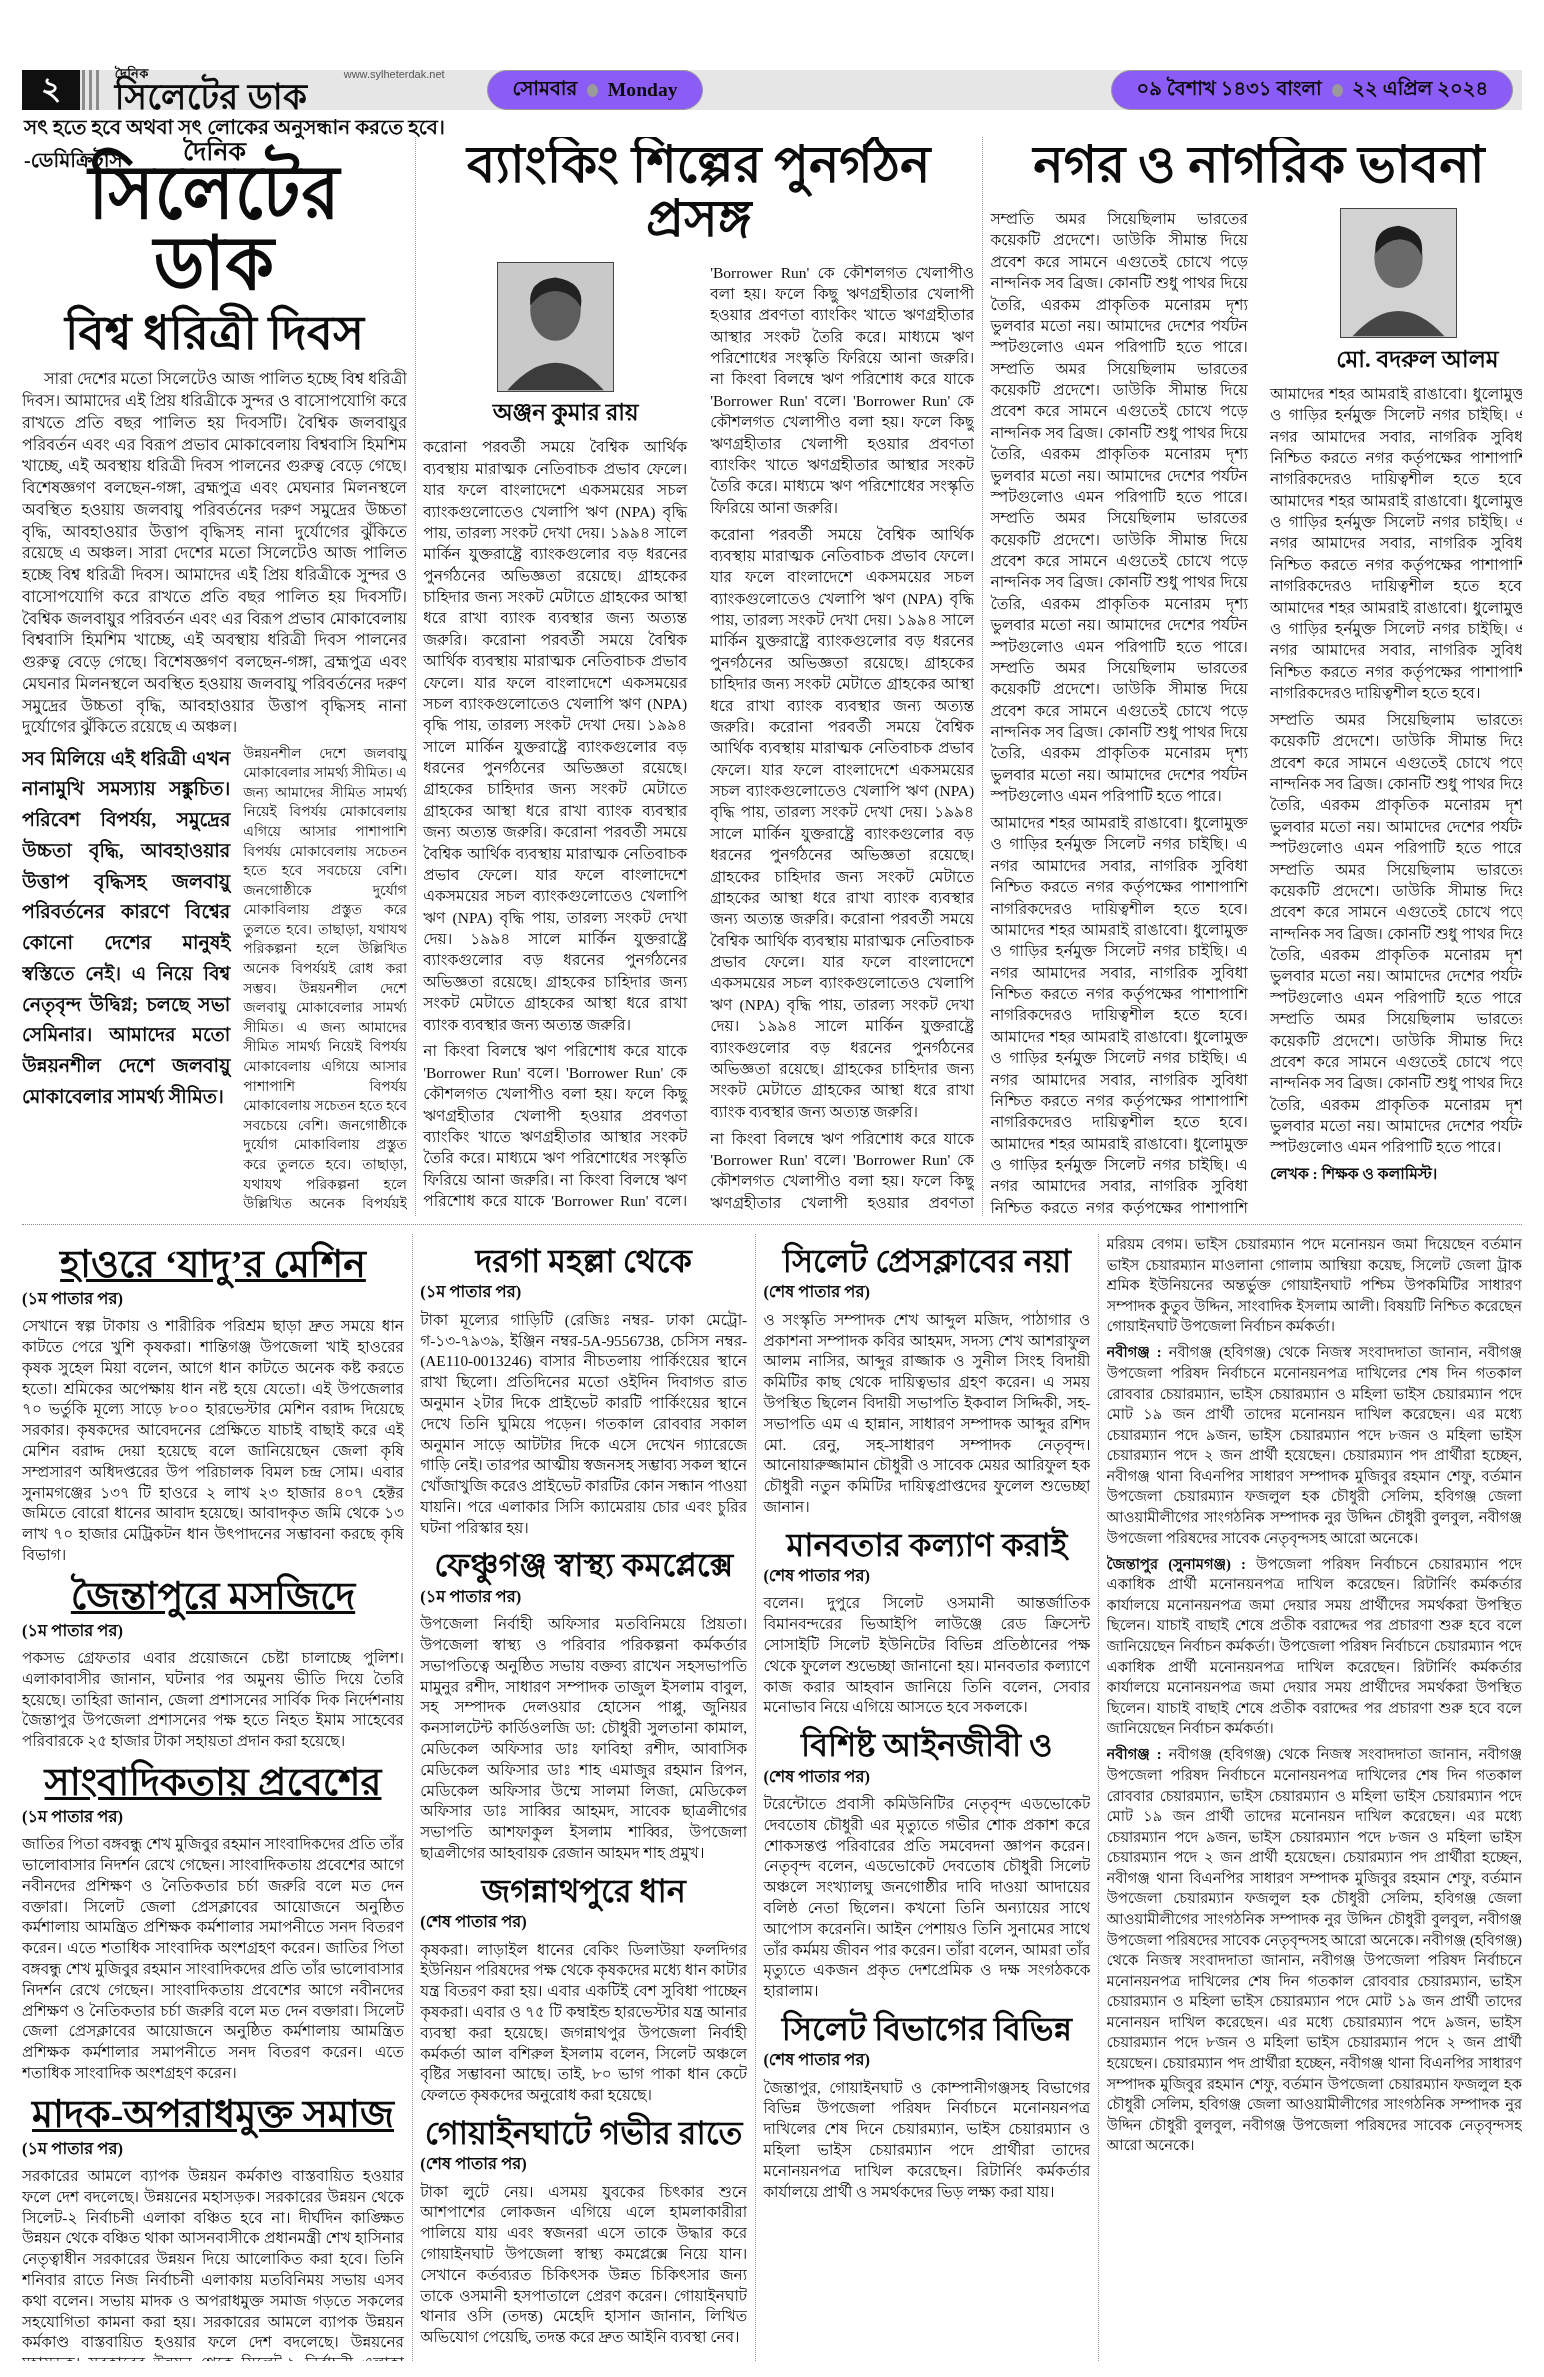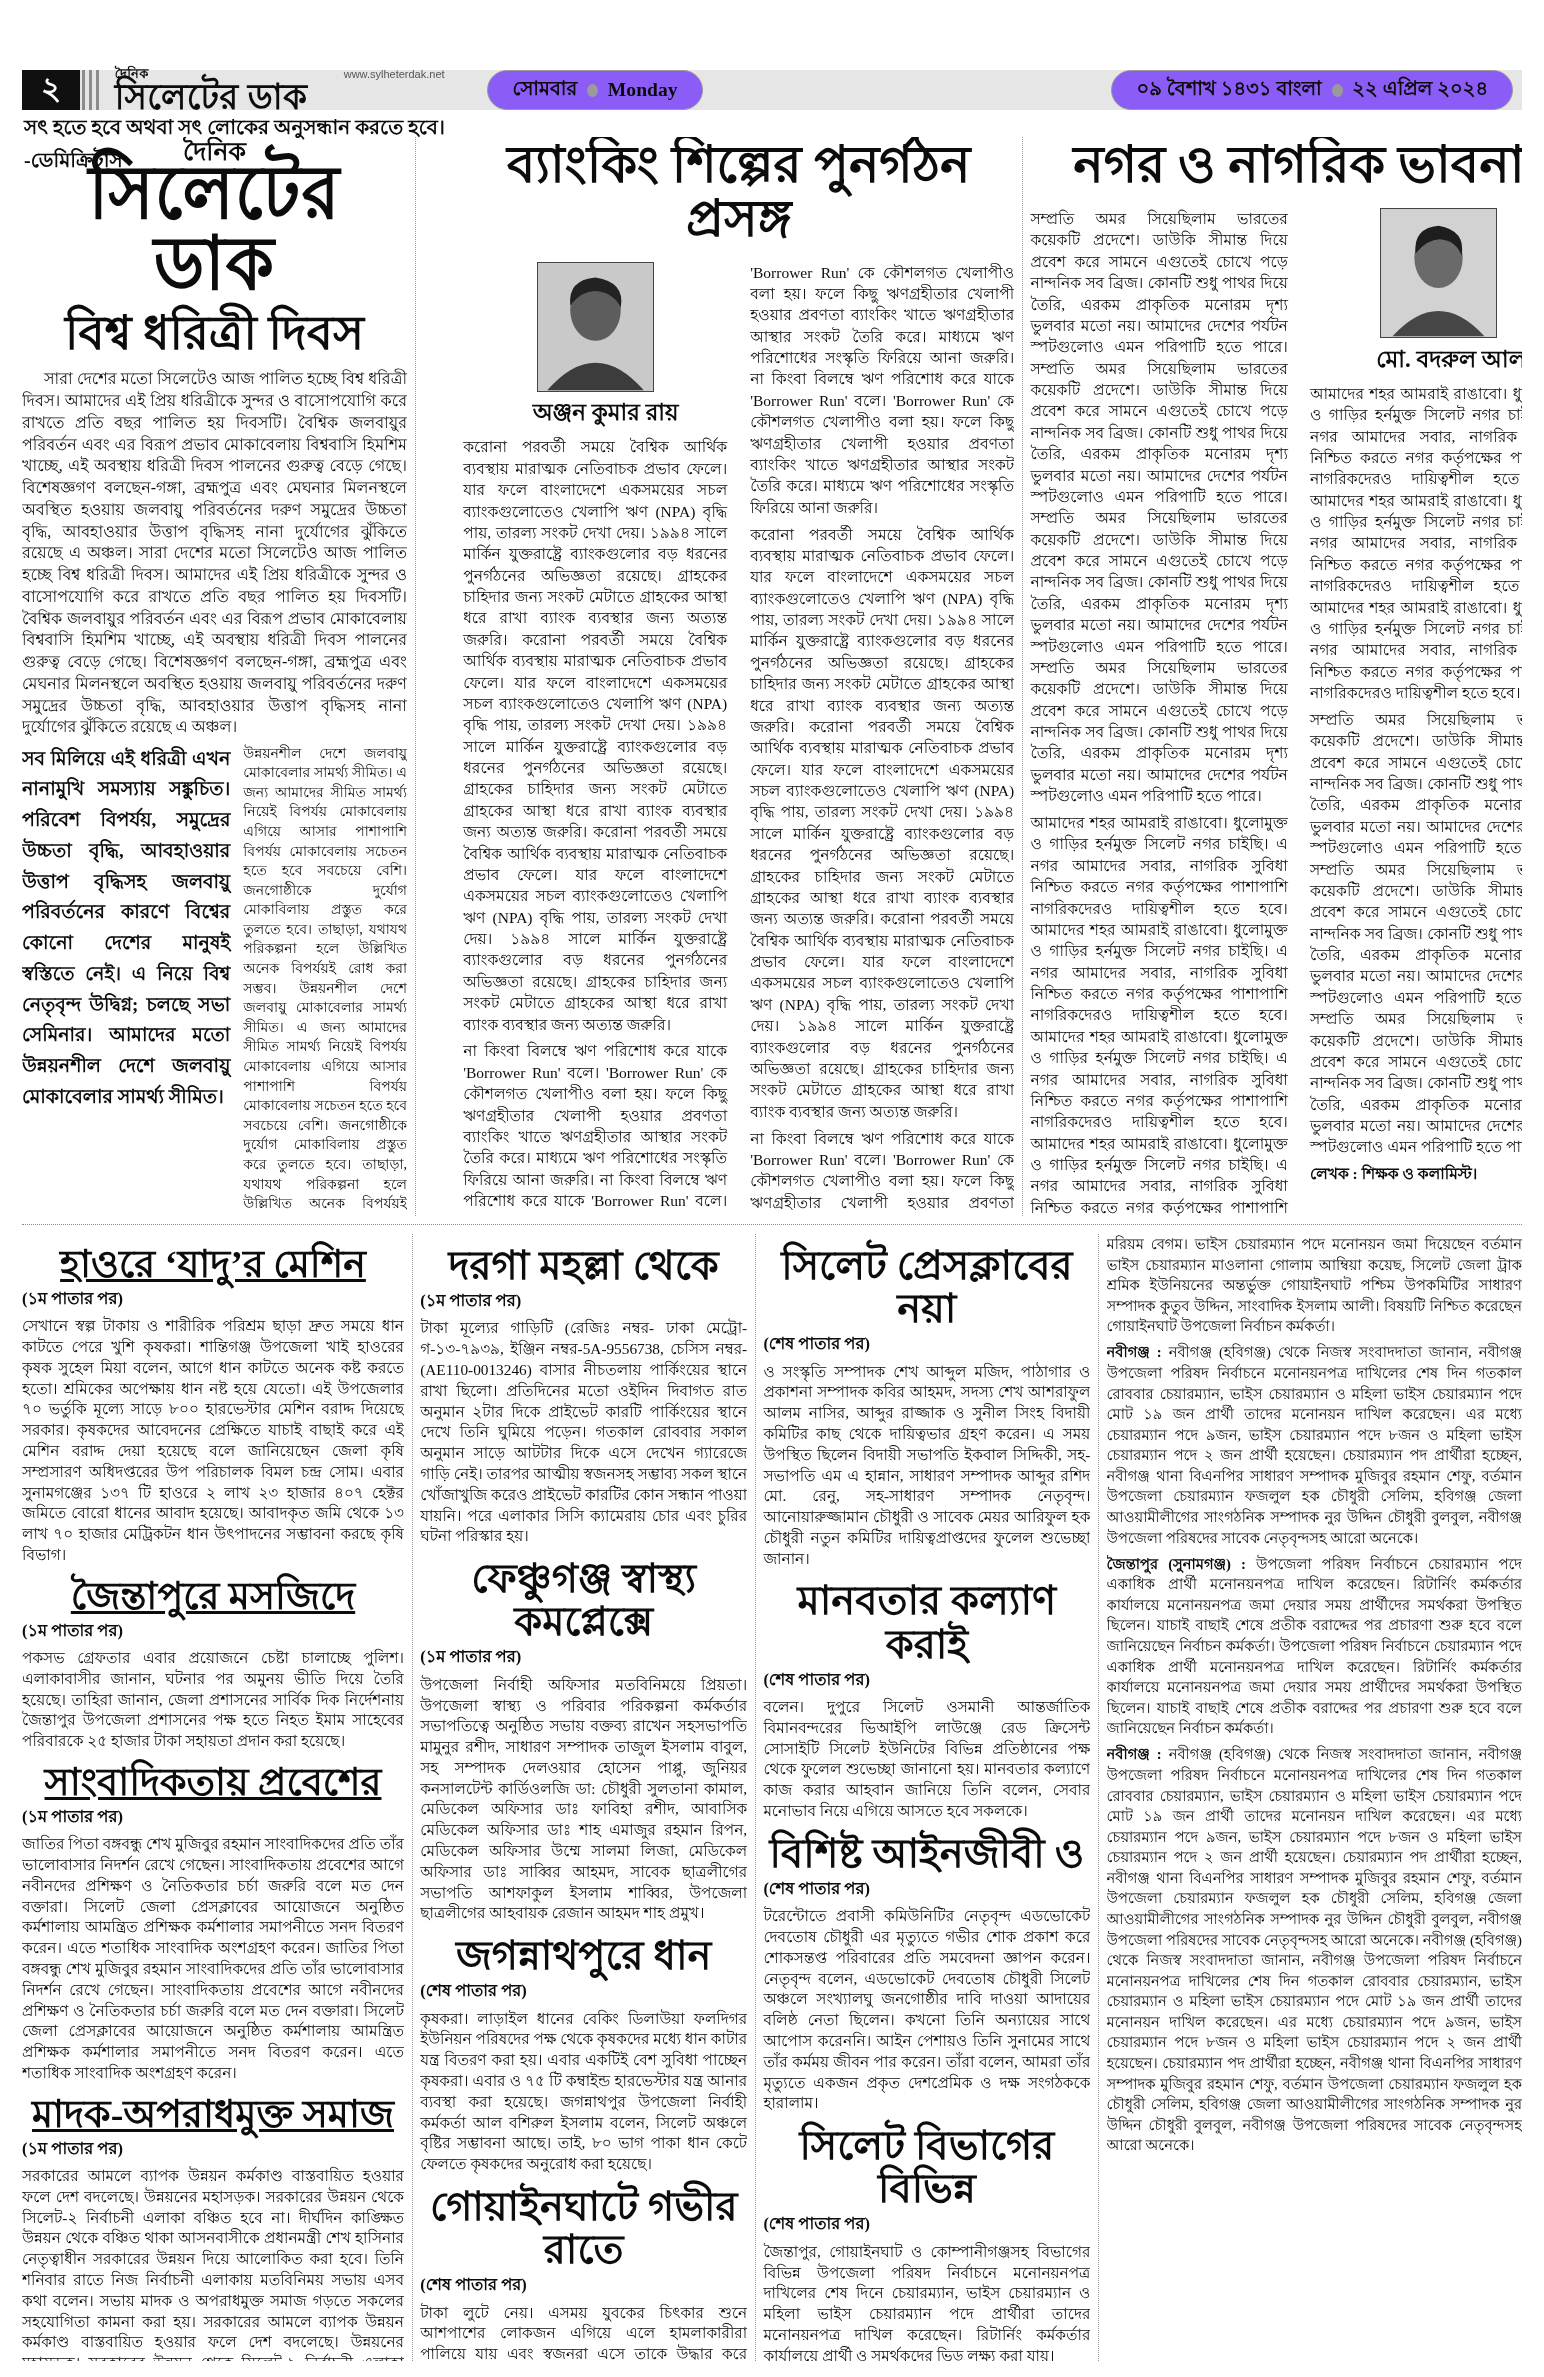--- a/index.html
+++ b/index.html
@@ -33,42 +33,42 @@
   .edbar{margin-top:8.7px;height:50px;background:#8f8f8f;color:#fff;display:flex;align-items:center;
          padding-left:14px;font-size:29.5px;font-weight:bold;gap:13px;}
   .edbar svg{width:35px;height:35px;}
   .edtitle{font-size:47px;font-weight:900;text-align:center;margin:14px 0 9.8px 0;line-height:1.05;}
   .edbody{font-size:16px;line-height:1.36;text-align:justify;}
   .edbody p{margin:0 0 4.4px 0;text-indent:22px;}
   .pqrow{display:flex;gap:13px;margin:5.5px 0;}
   .pq{width:56%;font-size:19px;line-height:1.62;font-weight:600;text-align:justify;}
   .pqside{width:44%;font-size:14px;line-height:1.4;text-align:justify;}
   
-  .artmid{width:551px;flex:0 0 551px;overflow:hidden;display:flex;flex-direction:column;margin-left:40px;}
+  .artmid{width:551px;flex:0 0 551px;overflow:hidden;display:flex;flex-direction:column;}
   .artright{width:537px;flex:0 0 537px;overflow:hidden;display:flex;flex-direction:column;}
   .atitle{font-size:51px;font-weight:900;text-align:center;line-height:1.05;margin:2.2px 0 15.3px 0;}
   .abody{font-size:15.5px;line-height:1.38;text-align:justify;flex:1;overflow:hidden;}
   .cols2{columns:2;column-gap:23px;height:100%;}
   .abody p{margin:0 0 5.5px 0;}
   figure.auth{margin:0 auto 7.6px auto;width:125px;break-inside:avoid;text-align:center;}
   figure.auth .ph{width:115px;height:128px;border:1.1px solid #444;margin:0 auto;background:#cfcfcf;overflow:hidden;}
   figure.auth figcaption{font-size:23px;font-weight:900;margin-top:5.5px;white-space:nowrap;}
   .writer{font-weight:900;}
   .ngrid{display:grid;grid-template-columns:1fr 1fr;gap:0 22px;flex:1;overflow:hidden;
          font-size:15.5px;line-height:1.38;text-align:justify;}
   .ngrid p{margin:0 0 5.5px 0;}
   
   .band-sep{position:absolute;left:22px;right:22px;top:1224px;border-top:1.6px dotted #8a8a8a;}
   
   .bottom{position:absolute;top:1234px;left:22px;right:22px;height:1127px;display:flex;overflow:hidden;}
   .bcol1{width:382px;flex:0 0 382px;overflow:hidden;}
   .bcol2{width:327px;flex:0 0 327px;overflow:hidden;}
   .bcol3{width:327px;flex:0 0 327px;overflow:hidden;}
   .bcolr{flex:1;overflow:hidden;}
-  .bart .btitle{font-size:40px;font-weight:900;text-align:center;line-height:1.08;margin:9.8px 0 1.1px 0;}
+  .bart .btitle{font-size:32px;font-weight:900;text-align:center;line-height:1.08;margin:9.8px 0 1.1px 0;}
   .bcol1 .bart .btitle{font-size:38px;text-decoration:underline;}
   .bart .note{font-size:16.4px;font-weight:bold;margin:1.1px 0 3.3px 0;}
   .bart .btext{font-size:15.3px;line-height:1.36;text-align:justify;margin-bottom:7.6px;}
   .bcolr .btext{font-size:14.7px;line-height:1.4;text-align:justify;margin:0 0 5.5px 0;}
   .bcolr .dlead{font-weight:900;font-family:Liberation Serif, serif;}
 </style>
 </head>
 <body>
 
 <div class="page">

